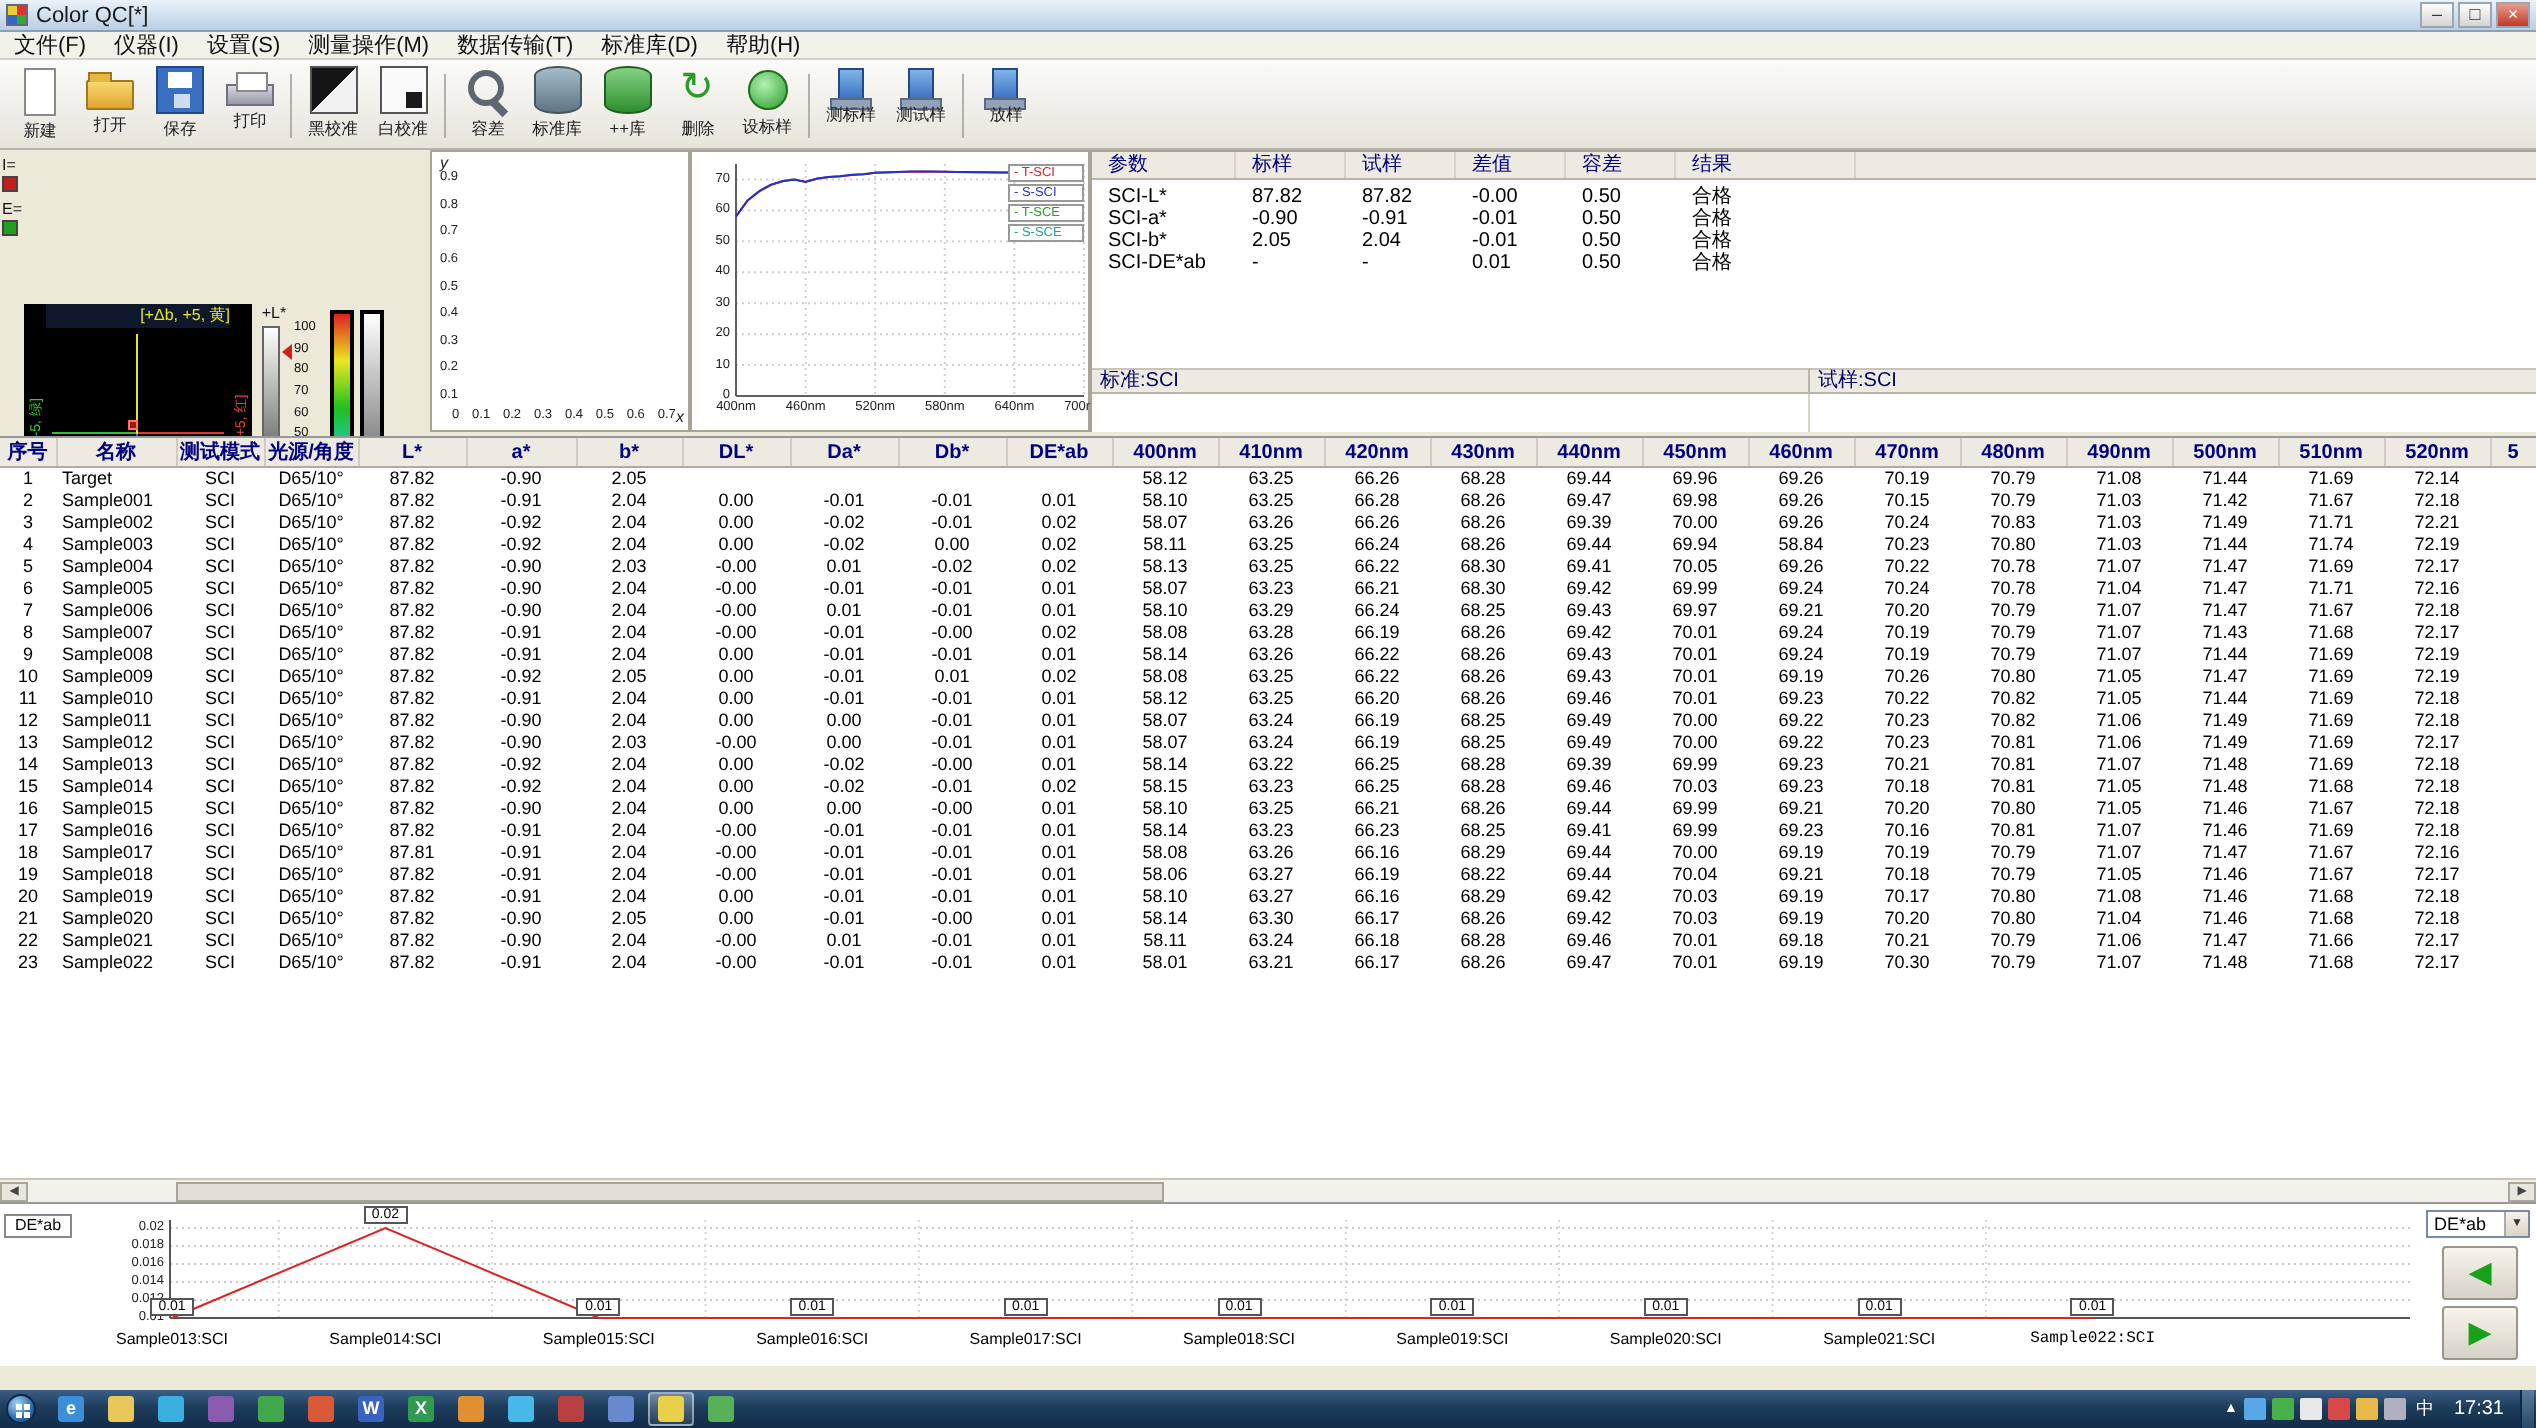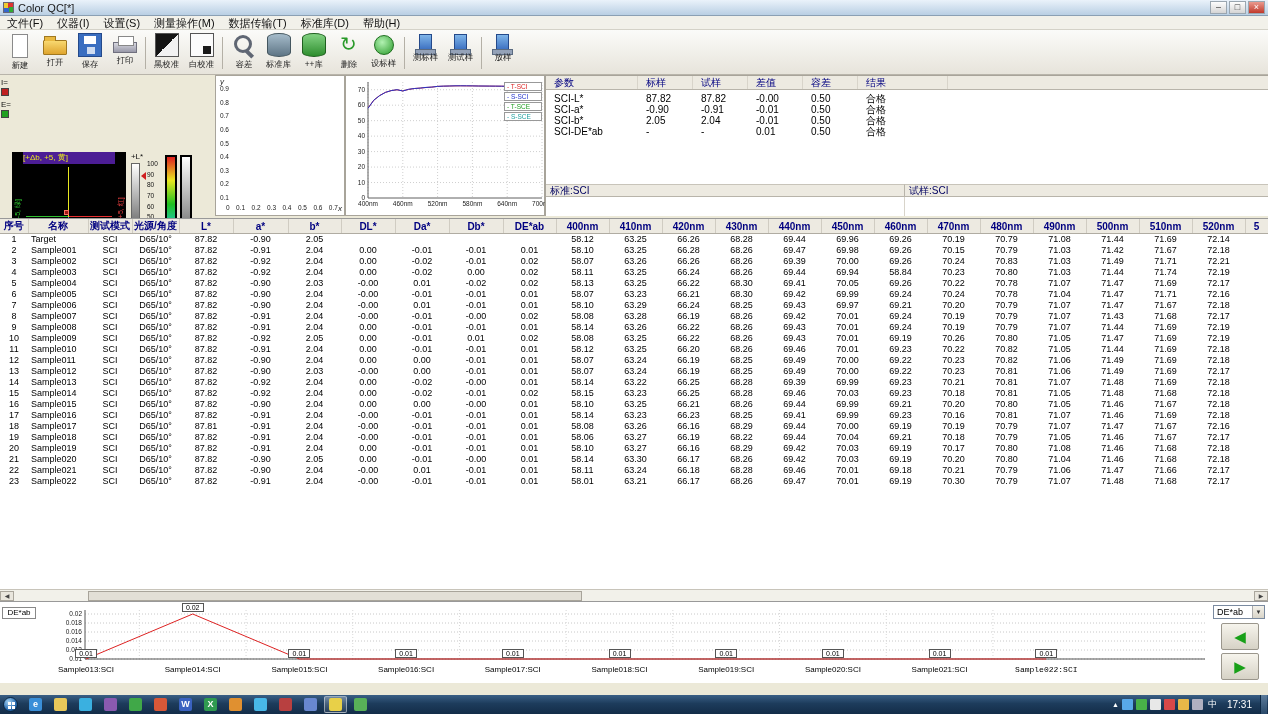--- a/index.html
+++ b/index.html
@@ -45,21 +45,21 @@
 .i-set{background:radial-gradient(circle at 40% 35%,#b2f2b2,#2a9a2a);border-radius:50%;border:1px solid #1f6f1f;width:20px!important;height:20px!important;margin:2px}
 .i-fig{background:linear-gradient(#7fb5e9,#3a6ec0);border:1px solid #24498a;width:13px!important;height:17px!important;margin:1px 5px 0}
 .i-fig::after{content:"";position:absolute;left:-5px;right:-5px;bottom:-5px;height:4px;background:#94a2b8;border:1px solid #5a6a80}
 
 
 #abpanel{position:absolute;left:0;top:75px;width:215px;height:141px;background:#ece9d8;font-size:8px}
 .abind{position:absolute;left:1px;color:#111}
 .abswatch{position:absolute;left:1px;width:8px;height:8px;border:1px solid #444}
 .vstrip{position:absolute;top:77px;width:11px;height:130px;background:#000;display:flex;align-items:center;justify-content:center}
 .vstrip span{transform:rotate(-90deg);white-space:nowrap;font-size:7px}
-#ab-top,#ab-bot{position:absolute;left:23px;width:92px;height:12px;background:#4c1d95;text-align:left;line-height:12px;font-size:8px}
+#ab-top,#ab-bot{position:absolute;left:23px;width:92px;height:12px;background:#0f172a;text-align:right;line-height:12px;font-size:8px}
 #ab-square{position:absolute;left:23px;top:89px;width:92px;height:106px;background:#000}
 .ax{position:absolute}
 #ax-up{left:45px;top:3px;width:1px;height:50px;background:#e8e820}
 #ax-dn{left:45px;top:53px;width:1px;height:50px;background:#4060f0}
 #ax-lf{left:3px;top:52px;width:42px;height:1px;background:#30c030}
 #ax-rt{left:46px;top:52px;width:43px;height:1px;background:#e83030}
 #ab-marker{position:absolute;left:41px;top:46px;width:5px;height:5px;background:#a01818;border:1px solid #ff7060}
 #lscale-label{position:absolute;left:126px;top:77px;width:22px;text-align:center;color:#111}
 #lscale-bar{position:absolute;left:131px;top:88px;width:9px;height:110px;background:linear-gradient(#fff,#000);border:1px solid #666}
 #lscale-marker{position:absolute;left:141px;top:97px;width:0;height:0;border-top:4px solid transparent;border-bottom:4px solid transparent;border-right:5px solid #d02020}
@@ -92,21 +92,21 @@
 #spec-svg{position:absolute;left:0;top:0}
 .spec-ytick{position:absolute;left:2px;width:17px;text-align:right}
 .spec-xtick{position:absolute;top:124px;width:26px;text-align:center}
 .spec-legend{position:absolute;right:2px;width:38px;height:9px;border:1px solid #999;background:#fff;font-size:6.5px;line-height:8px;padding-left:2px;white-space:nowrap}
 
 
 #comppanel{position:absolute;left:545px;top:75px;width:723px;height:141px;background:#fff;border-left:1px solid #a8a49a;border-top:1px solid #a8a49a}
 #comp-header{position:absolute;left:0;top:0;right:0;height:14px;background:#edeae1;border-bottom:1px solid #b8b4aa;display:flex;font-size:10px;color:#000080}
 #comp-header .cc{border-right:1px solid #d8d4ca;line-height:13px}
 .cc{padding-left:8px;overflow:hidden;white-space:nowrap}
-.c0{width:92px}.c1{width:55px}.c2{width:55px}.c3{width:55px}.c4{width:55px}.c5{width:90px}
+.c0{width:72px}.c1{width:55px}.c2{width:55px}.c3{width:55px}.c4{width:55px}.c5{width:90px}
 .comp-row{display:flex;font-size:10px;color:#000;height:11px;line-height:11px}
 #comp-rows{position:absolute;left:0;top:17px;right:0}
 .sec-bar{position:absolute;top:108px;height:13px;background:#edeae1;border-top:1px solid #c8c4ba;border-bottom:1px solid #b8b4aa;font-size:10px;color:#000060;line-height:12px;padding-left:4px}
 #sec-std{left:0;width:358px}
 #sec-smp{left:358px;width:365px;border-left:1px solid #b8b4aa}
 #comp-vdiv{position:absolute;left:358px;top:121px;bottom:0;width:1px;background:#d8d4ca}
 
 
 #maintable{position:absolute;left:0;top:218px;width:1268px;height:371px;background:#fff;border-top:1px solid #999;overflow:hidden}
 #maintable table{border-collapse:collapse;table-layout:fixed;width:1268px}

